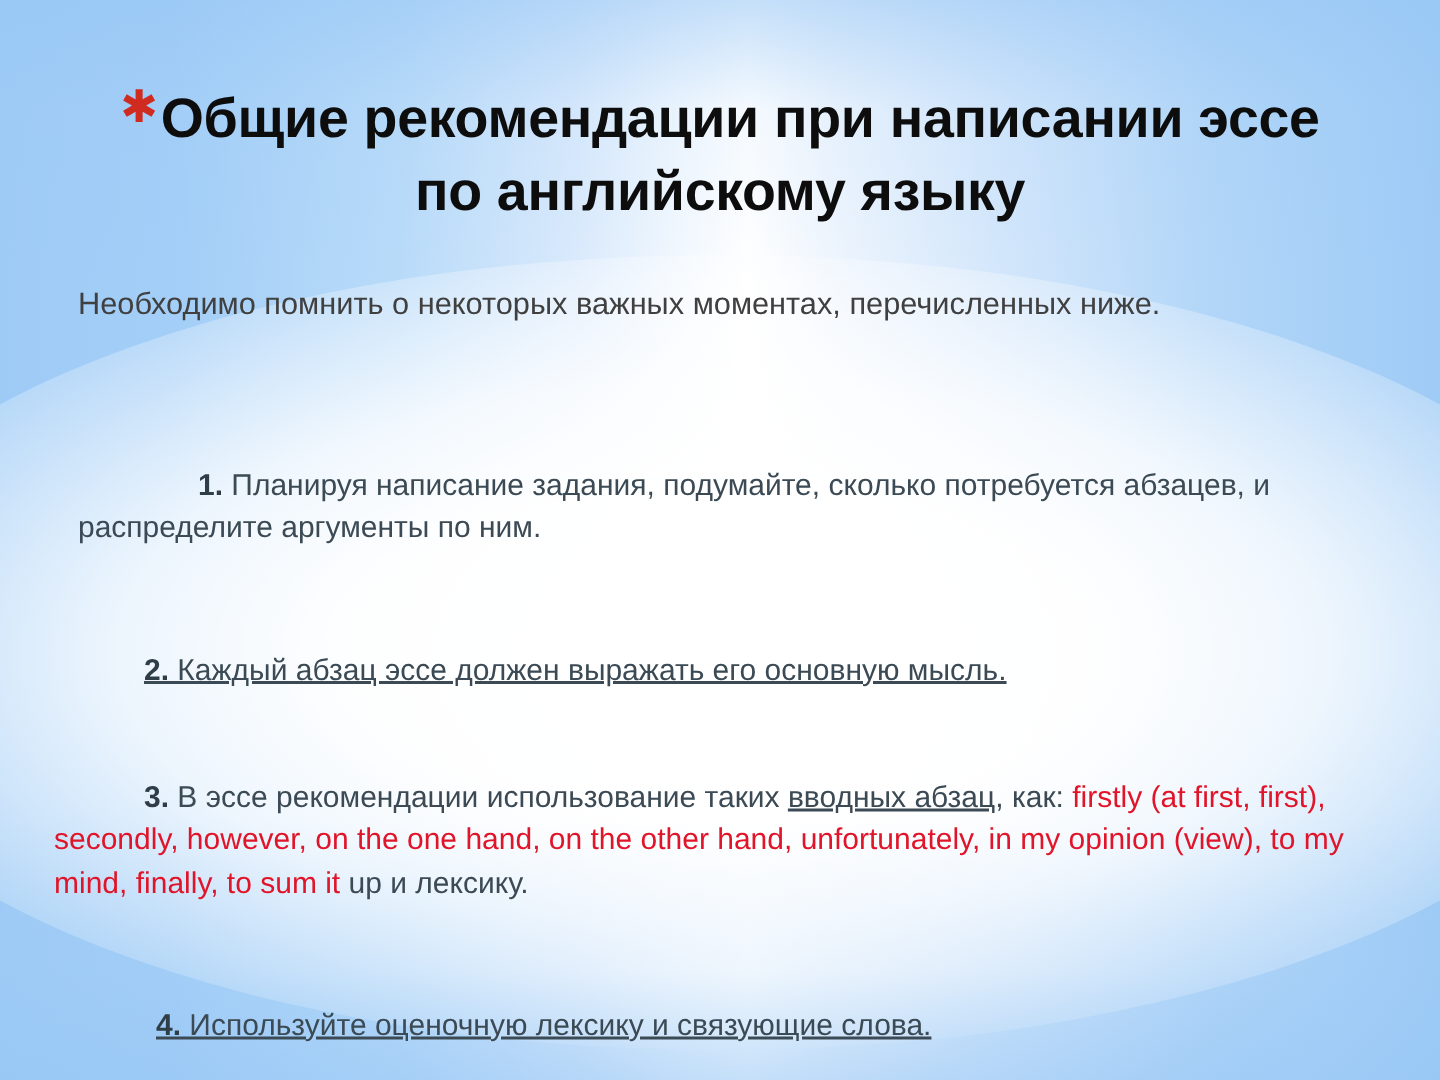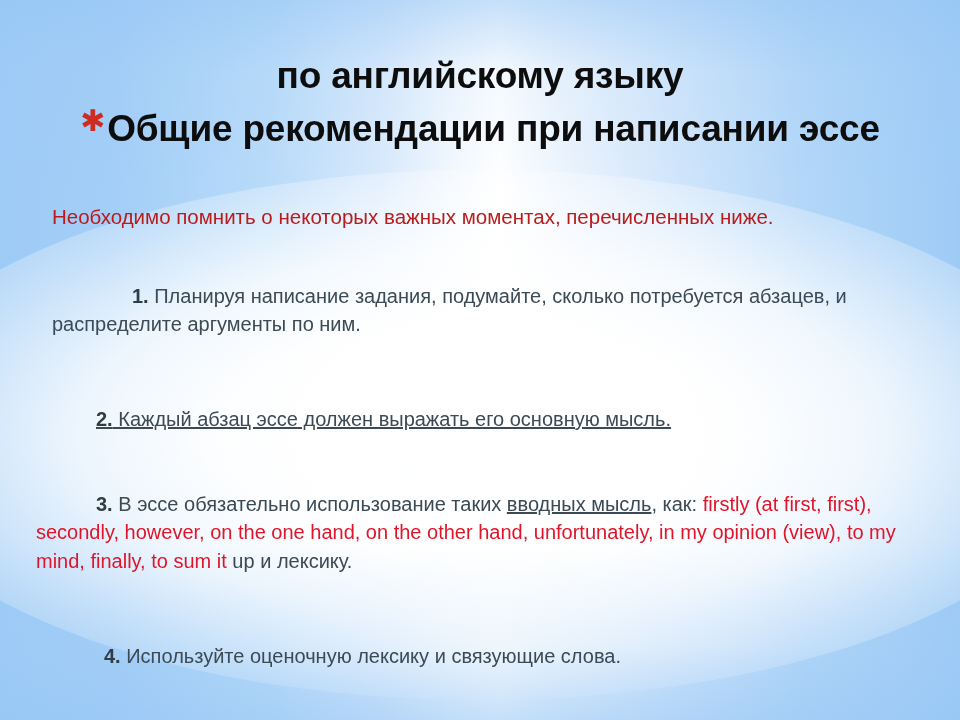--- a/index.html
+++ b/index.html
@@ -93,62 +93,63 @@
     font-size: 30px;
     font-weight: normal;
     vertical-align: 10px;
     margin-right: 2px;
   }
 
   
   .intro {
     position: absolute;
     left: 52px;
-    top: 203px;
+    top: 189px;
     width: 880px;
     font-size: 20.5px;
-    color: #b91c1c;
+    color: #404040;
     line-height: 1.35;
   }
 
   .para {
     position: absolute;
     color: #3b4a54;
     font-size: 20px;
     line-height: 1.42;
+    margin-top: 28px;
   }
   .num { font-weight: bold; color: #2f3d47; }
   .u   { text-decoration: underline; }
   .red { color: #e0152a; }
 
   .p1 { left: 52px;  top: 282px;  width: 884px; text-indent: 80px; }
   .p2 { left: 52px;  top: 405px;  width: 884px; text-indent: 44px; text-decoration: underline; }
   .p3 { left: 36px;  top: 490px;  width: 900px; text-indent: 60px; }
-  .p4 { left: 52px;  top: 642px;  width: 884px; text-indent: 52px; }
+  .p4 { left: 52px;  top: 642px;  width: 884px; text-indent: 52px; text-decoration: underline; }
 </style>
 </head>
 <body>
 
 <div id="slide">
 
   <div class="bg-wash"></div>
   <div class="bg-lens"></div>
   <div class="bg-vignette"></div>
 
   <div class="content">
 
     <div class="title-block">
+      <div class="title-line"><span class="title-bullet">✱</span><span>Общие рекомендации при написании эссе</span></div>
       <div class="title-line">по английскому языку</div>
-      <div class="title-line"><span class="title-bullet">✱</span><span>Общие рекомендации при написании эссе</span></div>
     </div>
 
     <div class="intro">Необходимо помнить о некоторых важных моментах, перечисленных ниже.</div>
 
     <div class="para p1"><span class="num">1.</span><span> Планируя написание задания, подумайте, сколько потребуется абзацев, и распределите аргументы по ним.</span></div>
 
     <div class="para p2"><span class="num">2.</span><span> Каждый абзац эссе должен выражать его основную мысль.</span></div>
 
-    <div class="para p3"><span class="num">3.</span><span> В эссе обязательно использование таких </span><span class="u">вводных мысль</span><span>, как: </span><span class="red">firstly (at first, first), secondly, however, on the one hand, on the other hand, unfortunately, in my opinion (view), to my mind, finally, to sum it</span><span> up и лексику.</span></div>
+    <div class="para p3"><span class="num">3.</span><span> В эссе рекомендации использование таких </span><span class="u">вводных абзац</span><span>, как: </span><span class="red">firstly (at first, first), secondly, however, on the one hand, on the other hand, unfortunately, in my opinion (view), to my mind, finally, to sum it</span><span> up и лексику.</span></div>
 
     <div class="para p4"><span class="num">4.</span><span> Используйте оценочную лексику и связующие слова.</span></div>
 
   </div>
 </div>
 
 </body></html>

